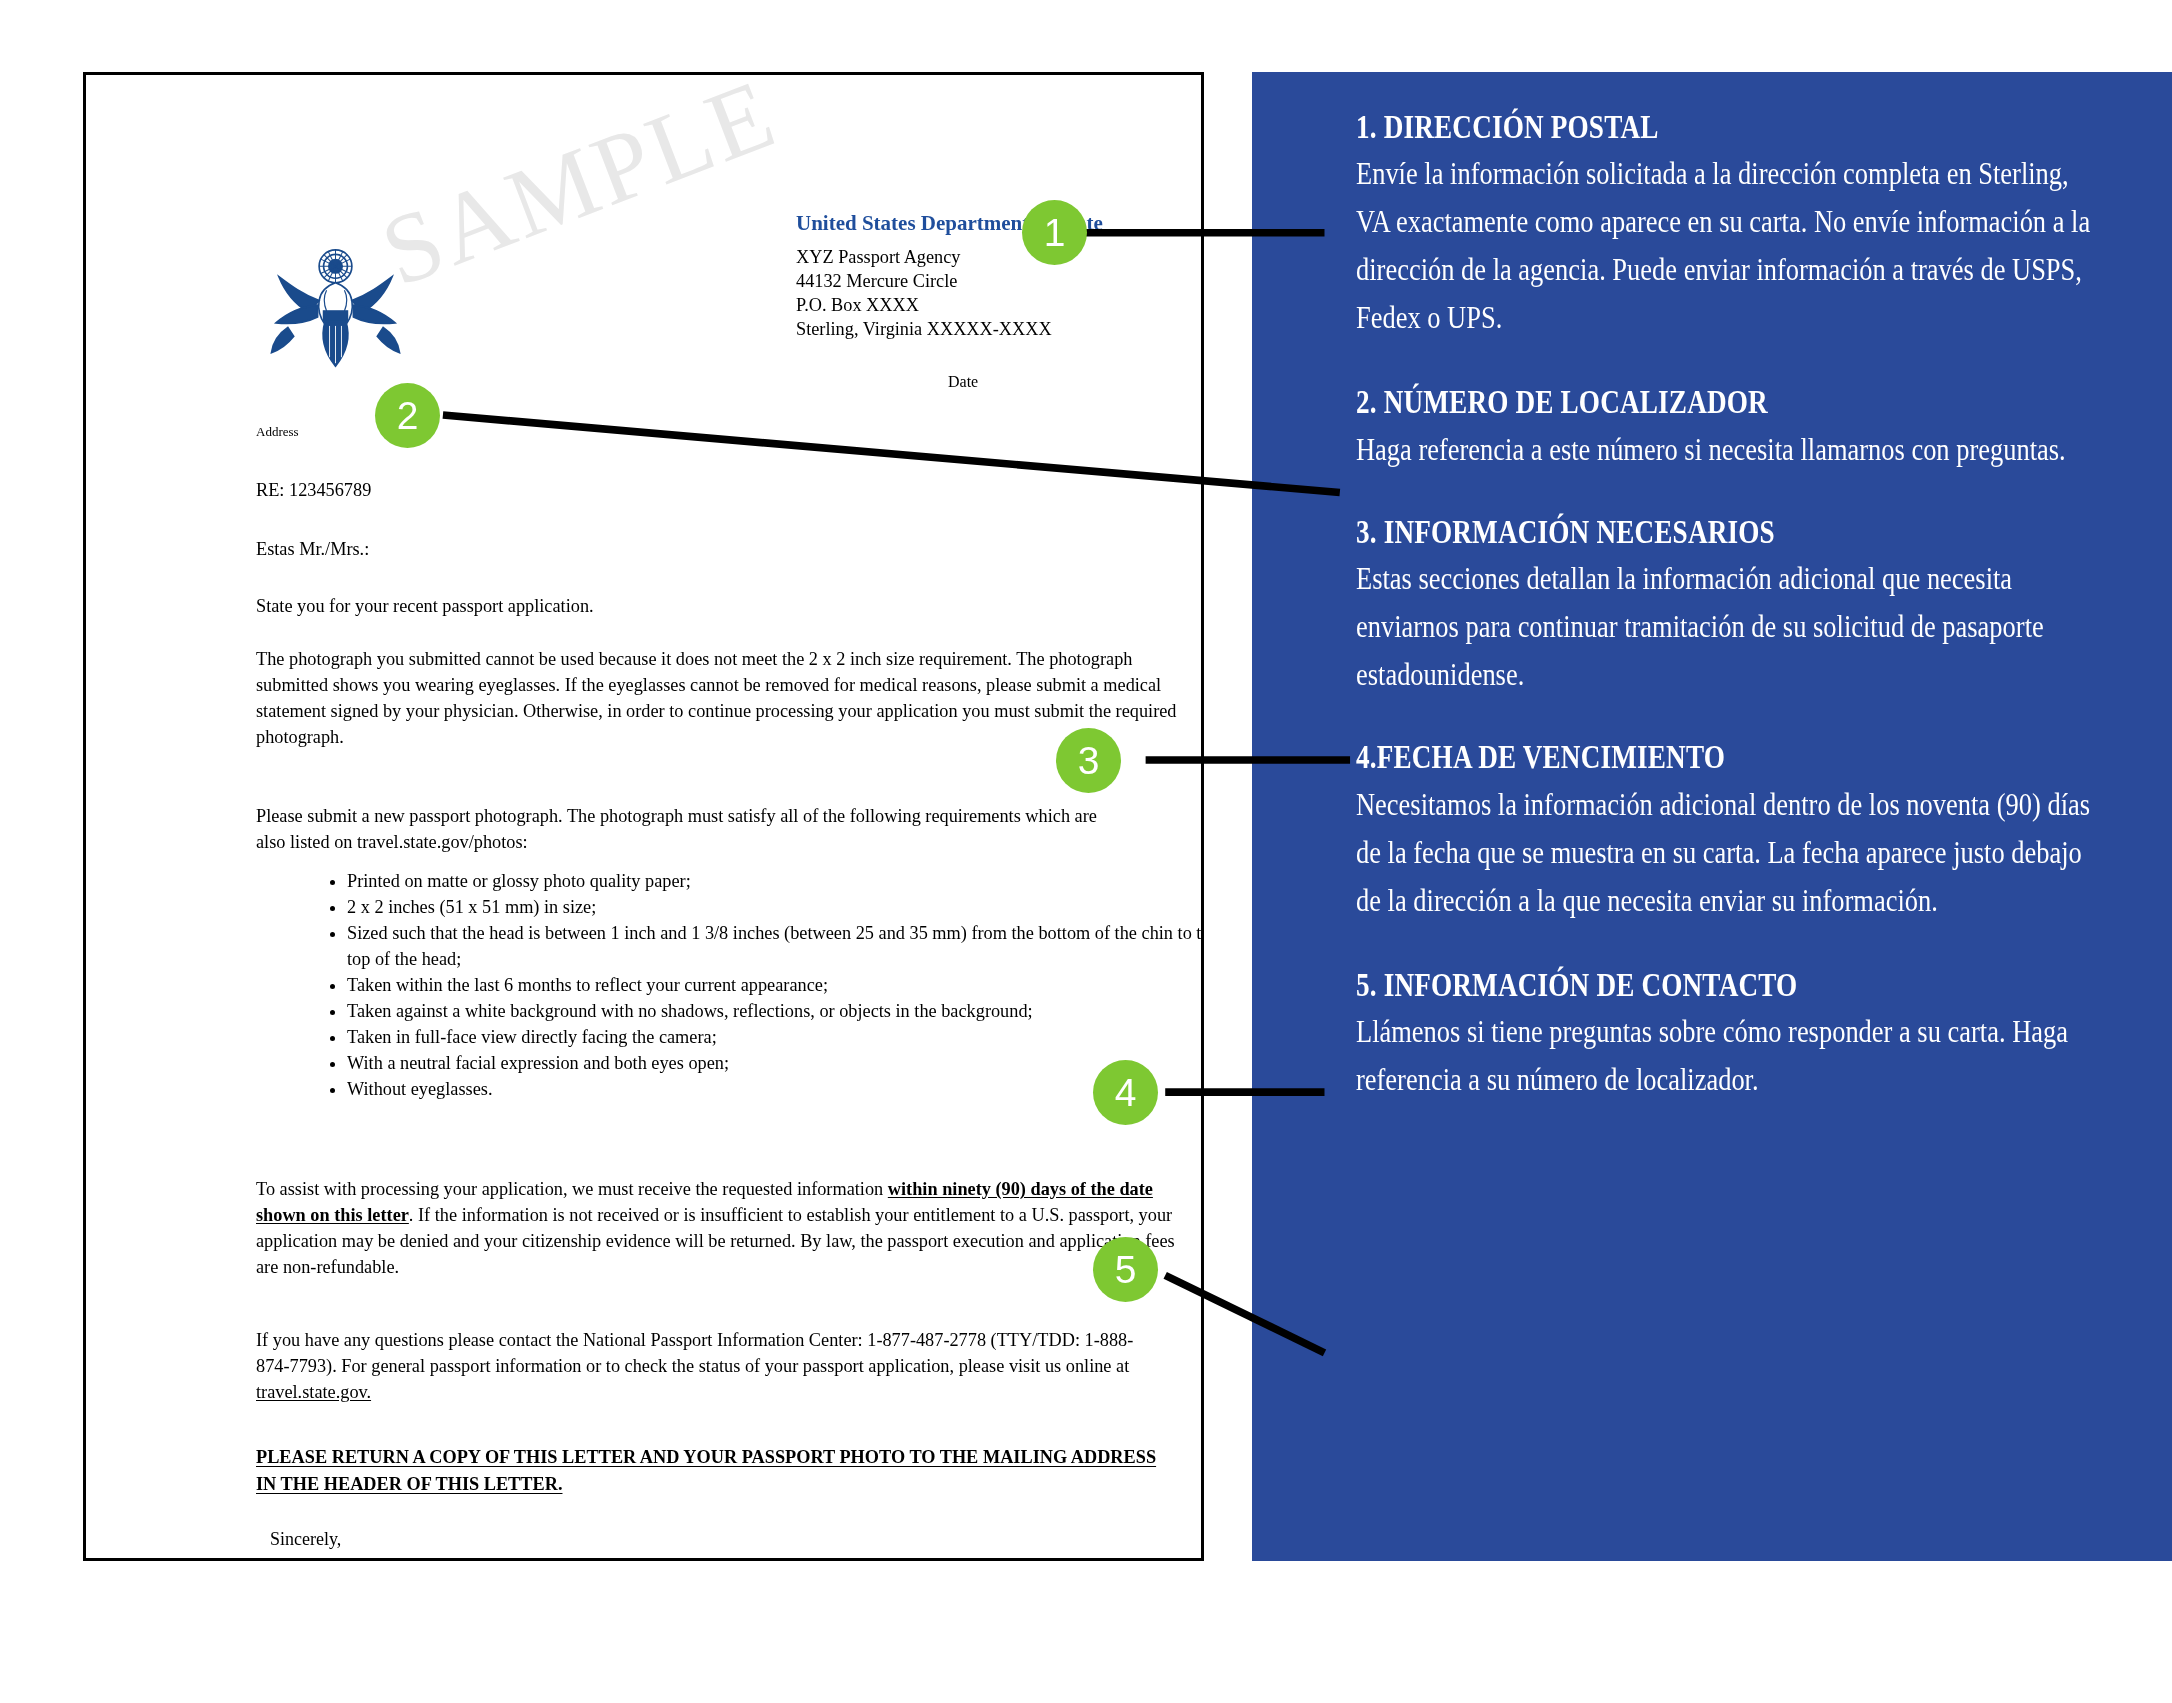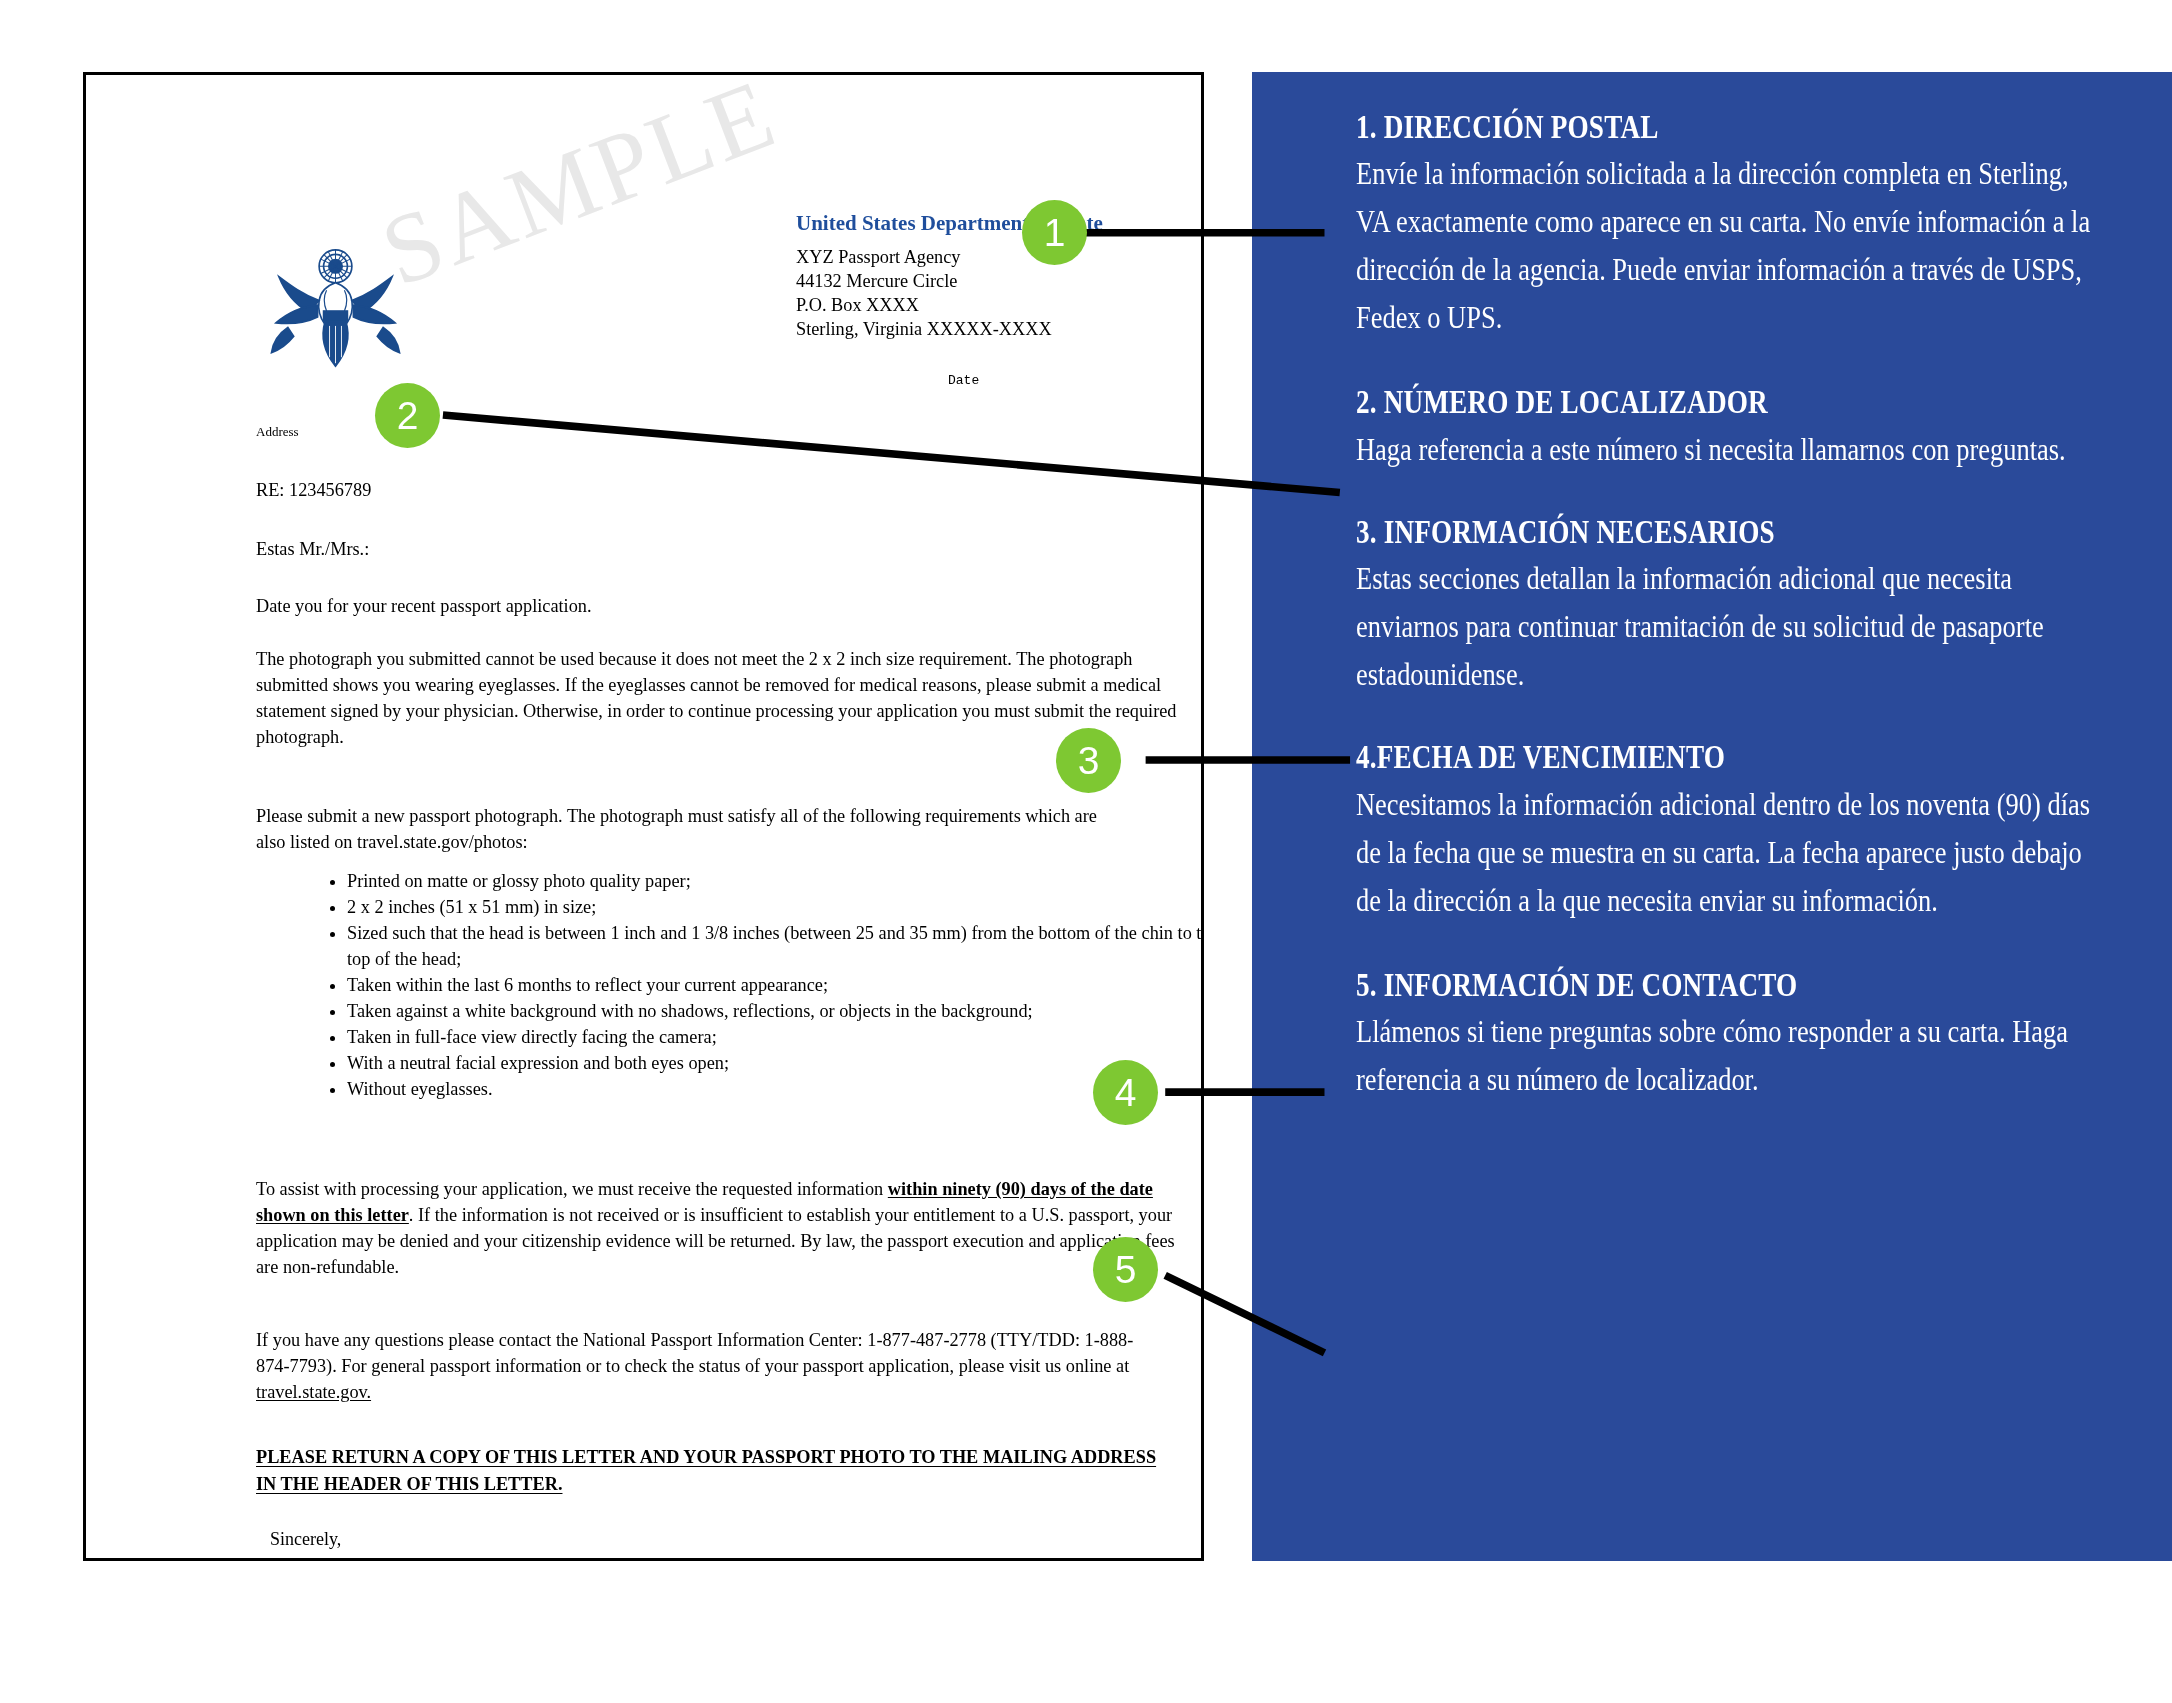--- a/index.html
+++ b/index.html
@@ -27,21 +27,21 @@
 
   #dept-head{
     position:absolute;left:710px;top:136px;
     font-size:21px;font-weight:bold;color:#1f4e9c;
     font-family:"Liberation Serif",serif;white-space:nowrap;
   }
   #agency-block{
     position:absolute;left:710px;top:170px;
     font-size:18.3px;line-height:24px;color:#000;white-space:nowrap;
   }
-  #date-line{position:absolute;left:862px;top:298px;font-size:13px;font-family:Liberation Mono, monospace;}
+  #date-line{position:absolute;left:862px;top:298px;font-size:16px;}
 
   #addr-line{position:absolute;left:170px;top:349px;font-size:13px;}
   #re-line{position:absolute;left:170px;top:405px;font-size:18.3px;}
   #salutation{position:absolute;left:170px;top:464px;font-size:18.3px;}
 
   .para{
     position:absolute;left:170px;font-size:18.3px;line-height:26px;
     color:#000;text-align:left;
   }
   #p-thanks{top:518px;width:920px;}
@@ -153,21 +153,21 @@
       <div>44132 Mercure Circle</div>
       <div>P.O. Box XXXX</div>
       <div>Sterling, Virginia XXXXX-XXXX</div>
     </div>
 
     <div id="date-line">Date</div>
     <div id="addr-line">Address</div>
     <div id="re-line">RE: 123456789</div>
     <div id="salutation">Estas Mr./Mrs.:</div>
 
-    <div class="para" id="p-thanks">Date you for your recent passport application.</div>
+    <div class="para" id="p-thanks">State you for your recent passport application.</div>
     <div class="para" id="p-photo">The photograph you submitted cannot be used because it does not meet the 2 x 2 inch size requirement.  The photograph submitted shows you wearing eyeglasses. If the eyeglasses cannot be removed for medical reasons, please submit a medical statement signed by your physician. Otherwise, in order to continue processing your application you must submit the required photograph.</div>
     <div class="para" id="p-submit">Please submit a new passport photograph. The photograph must satisfy all of the following requirements which are also listed on travel.state.gov/photos:</div>
 
     <ul id="bullets">
       <li>Printed on matte or glossy photo quality paper;</li>
       <li>2 x 2 inches (51 x 51 mm) in size;</li>
       <li>Sized such that the head is between 1 inch and 1 3/8 inches (between 25 and 35 mm) from the bottom of the chin to the top of the head;</li>
       <li>Taken within the last 6 months to reflect your current appearance;</li>
       <li>Taken against a white background with no shadows, reflections, or objects in the background;</li>
       <li>Taken in full-face view directly facing the camera;</li>

